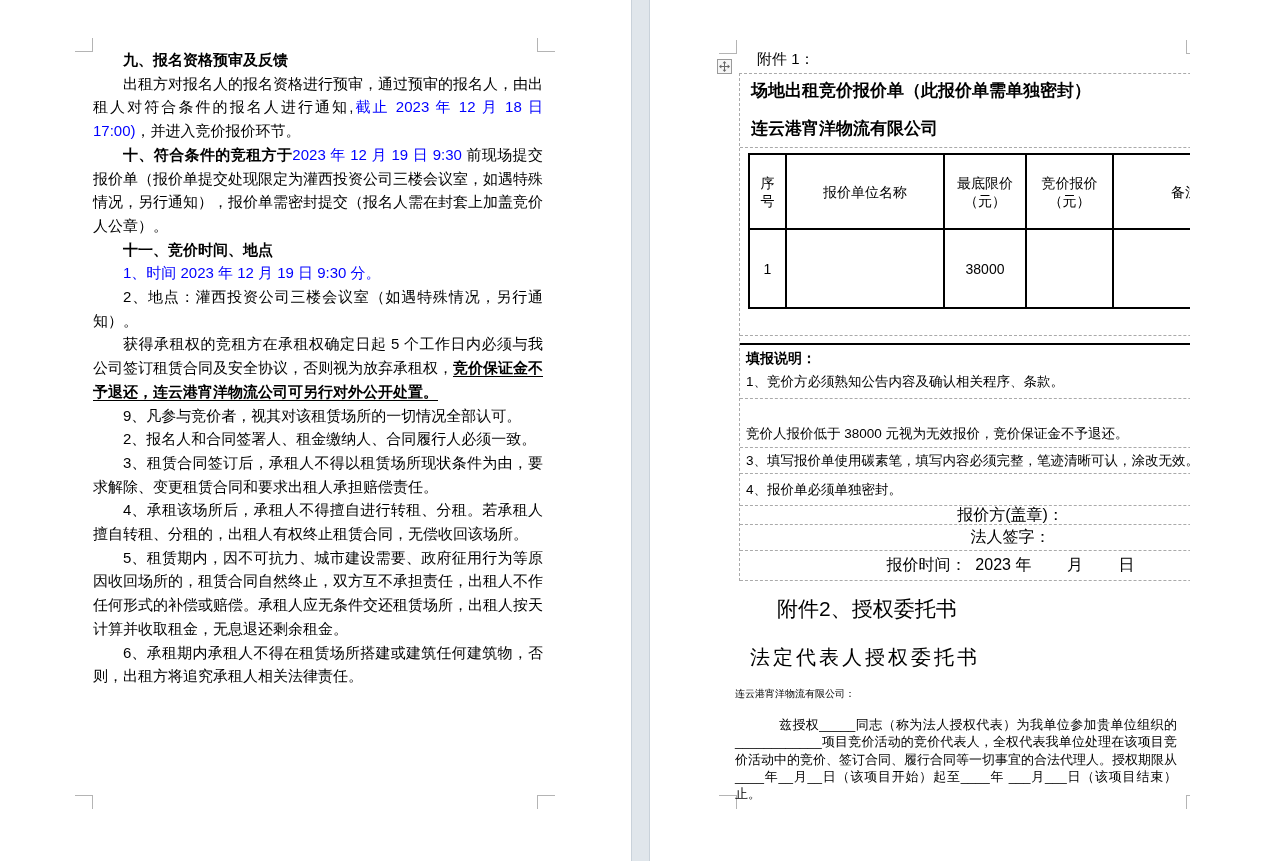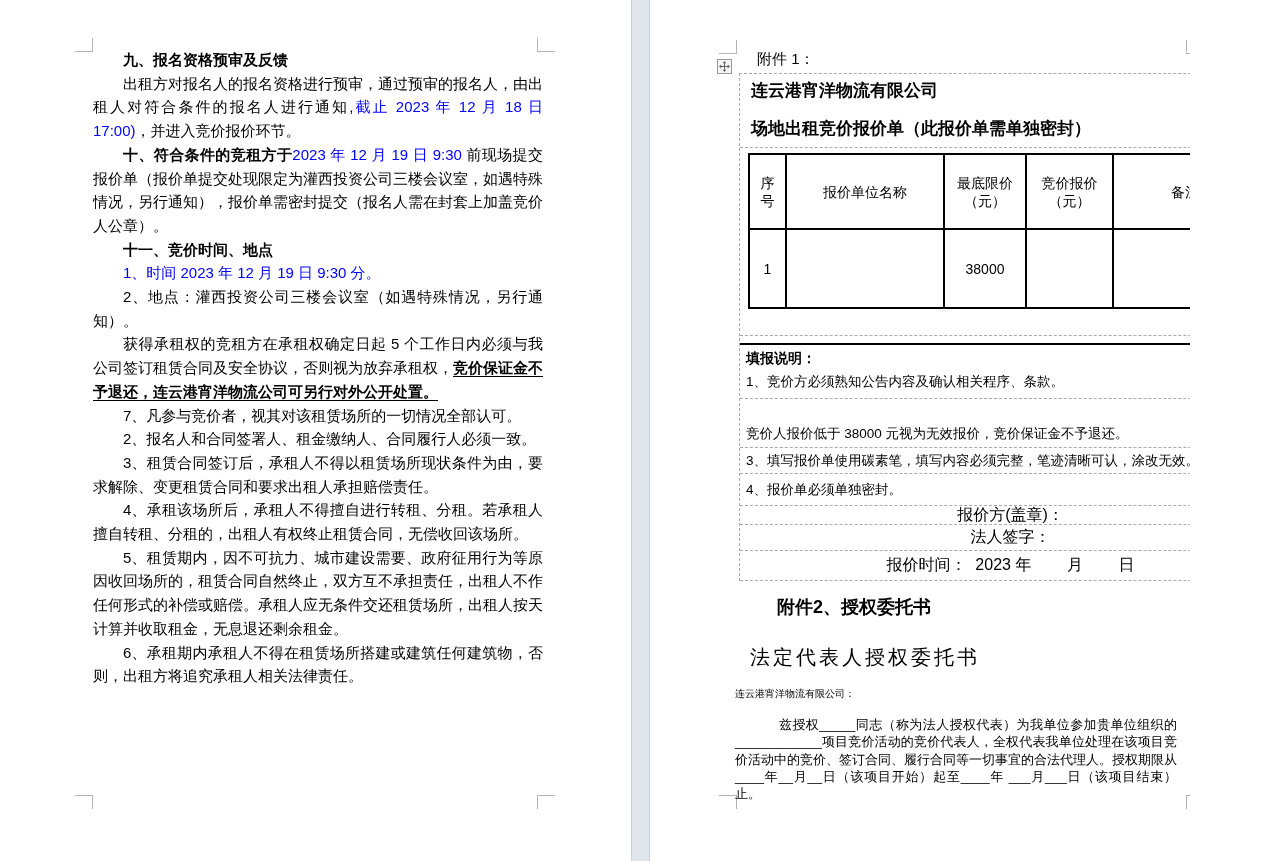--- a/index.html
+++ b/index.html
@@ -52,21 +52,21 @@
   .r-sign3{height:30px;}
   .centered{justify-content:center;padding-left:0;font-size:16px;}
   .prespace{white-space:pre;}
 
   table.bid{border-collapse:collapse;margin:5px 0 0 8px;table-layout:fixed;}
   table.bid td{border:2px solid #000;text-align:center;vertical-align:middle;
                font-size:14px;line-height:18px;white-space:pre-line;padding:0;}
   .c1{width:35px;} .c2{width:156px;} .c3{width:80px;} .c4{width:85px;} .c5{width:142px;}
   tr.hdr{height:75px;} tr.dat{height:79px;}
 
-  .att2{position:absolute;left:87px;top:595px;font-size:18px;font-weight:bold;padding-left:40px;}
+  .att2{position:absolute;left:87px;top:595px;font-size:21px;font-weight:normal;padding-left:40px;}
   .poa-title{position:absolute;left:100px;top:644px;width:480px;text-align:left;
              font-size:20px;letter-spacing:3px;}
   .poa-addr{position:absolute;left:85px;top:687px;font-size:10px;}
   .poa-body{position:absolute;left:85px;top:716px;width:442px;font-size:13px;
             line-height:17.3px;text-align:justify;text-indent:44px;}
 </style>
 </head>
 <body>
 
 <div class="screen">
@@ -78,21 +78,21 @@
     <div class="crop br" style="left:537px;top:795px;"></div>
 
     <div class="textblock">
       <p class="h">九、报名资格预审及反馈</p>
       <p><span>出租方对报名人的报名资格进行预审，通过预审的报名人，由出租人对符合条件的报名人进行通知,</span><span class="blue">截止 2023 年 12 月 18 日 17:00)</span><span>，并进入竞价报价环节。</span></p>
       <p><span class="h">十、符合条件的竞租方于</span><span class="blue">2023 年 12 月 19 日 9:30 </span><span>前现场提交报价单（报价单提交处现限定为灌西投资公司三楼会议室，如遇特殊情况，另行通知），报价单需密封提交（报名人需在封套上加盖竞价人公章）。</span></p>
       <p class="h">十一、竞价时间、地点</p>
       <p class="blue">1、时间 2023 年 12 月 19 日 9:30 分。</p>
       <p>2、地点：灌西投资公司三楼会议室（如遇特殊情况，另行通知）。</p>
       <p><span>获得承租权的竞租方在承租权确定日起 5 个工作日内必须与我公司签订租赁合同及安全协议，否则视为放弃承租权，</span><span class="bu">竞价保证金不予退还，连云港宵洋物流公司可另行对外公开处置。</span></p>
-      <p>7、凡参与竞价者，视其对该租赁场所的一切情况全部认可。</p>
+      <p>9、凡参与竞价者，视其对该租赁场所的一切情况全部认可。</p>
       <p>2、报名人和合同签署人、租金缴纳人、合同履行人必须一致。</p>
       <p>3、租赁合同签订后，承租人不得以租赁场所现状条件为由，要求解除、变更租赁合同和要求出租人承担赔偿责任。</p>
       <p>4、承租该场所后，承租人不得擅自进行转租、分租。若承租人擅自转租、分租的，出租人有权终止租赁合同，无偿收回该场所。</p>
       <p>5、租赁期内，因不可抗力、城市建设需要、政府征用行为等原因收回场所的，租赁合同自然终止，双方互不承担责任，出租人不作任何形式的补偿或赔偿。承租人应无条件交还租赁场所，出租人按天计算并收取租金，无息退还剩余租金。</p>
       <p>6、承租期内承租人不得在租赁场所搭建或建筑任何建筑物，否则，出租方将追究承租人相关法律责任。</p>
     </div>
   </div>
 
   <div class="gap"></div>
 
@@ -114,22 +114,22 @@
           <polygon points="0,5.5 2.3,3.6 2.3,7.4"></polygon>
           <polygon points="11,5.5 8.7,3.6 8.7,7.4"></polygon>
         </g>
       </svg>
     </div>
 
     <div class="att1">附件 1：</div>
 
     <div class="form-box">
       <div class="frow title-row">
+        <div>场地出租竞价报价单（此报价单需单独密封）</div>
         <div>连云港宵洋物流有限公司</div>
-        <div>场地出租竞价报价单（此报价单需单独密封）</div>
       </div>
 
       <div class="frow tablewrap">
         <table class="bid">
           <tbody>
               <tr class="hdr">
             <td class="c1">序
 号</td>
             <td class="c2">报价单位名称</td>
             <td class="c3">最底限价

